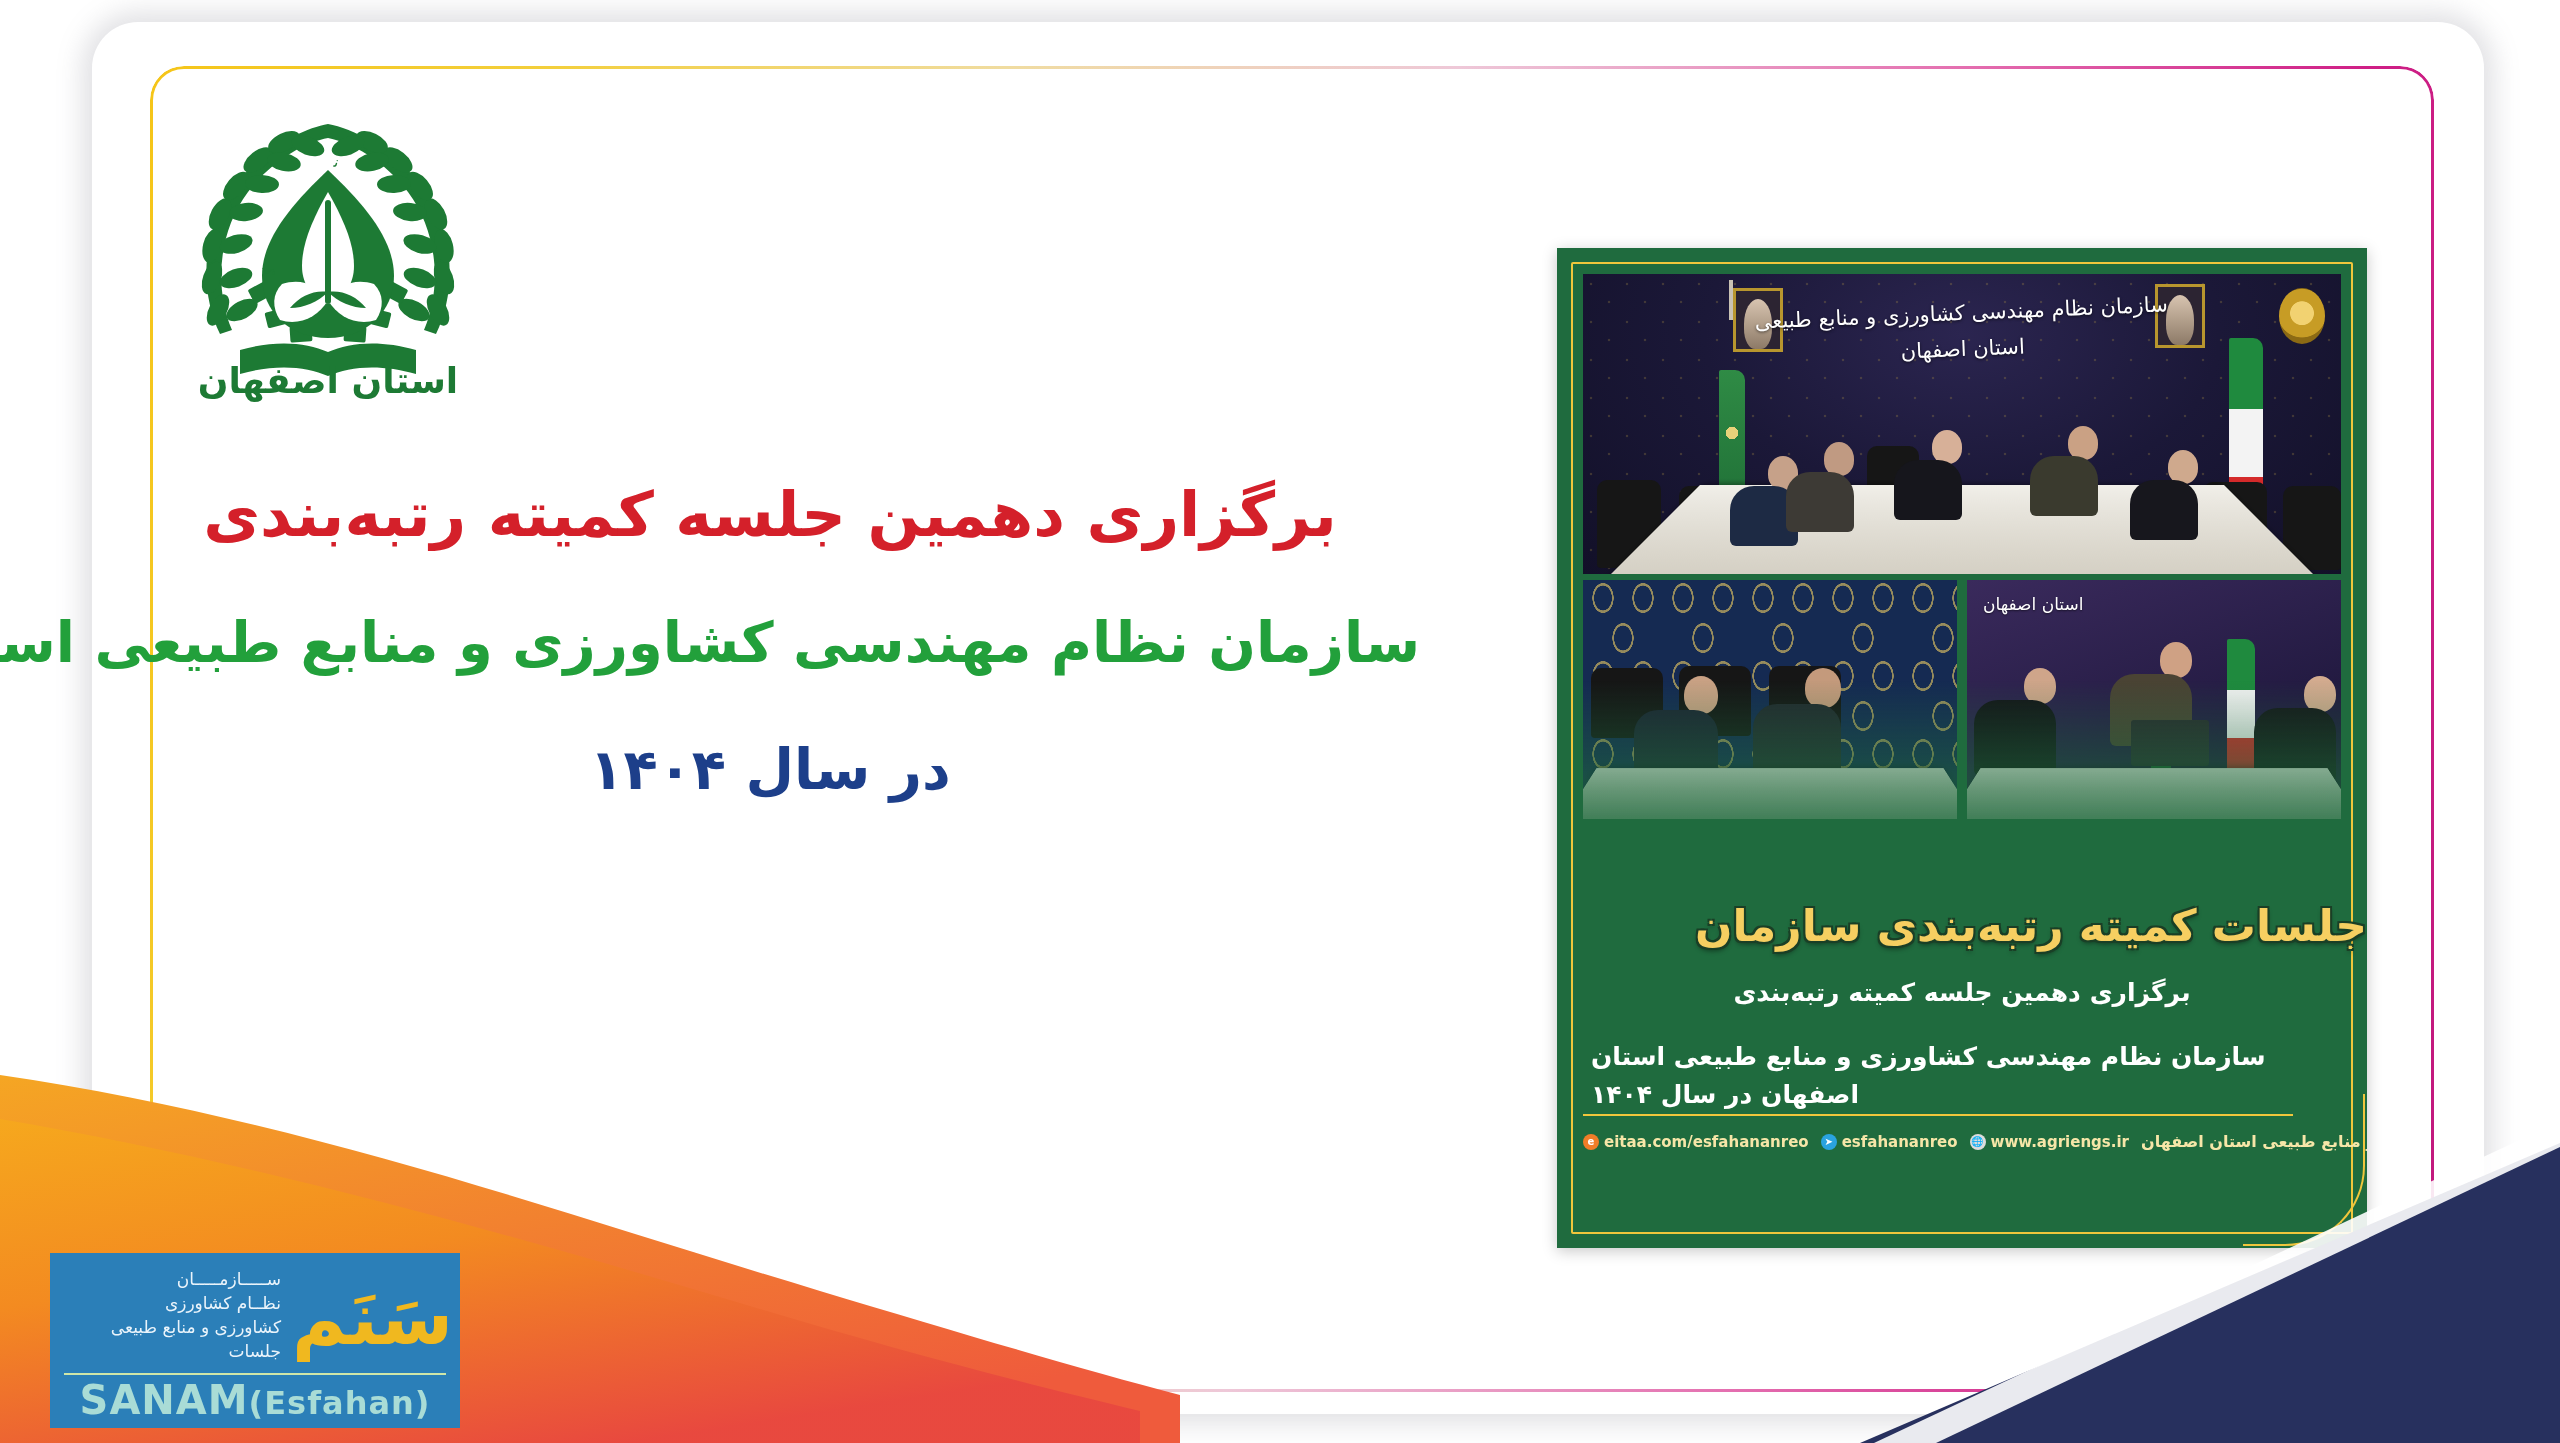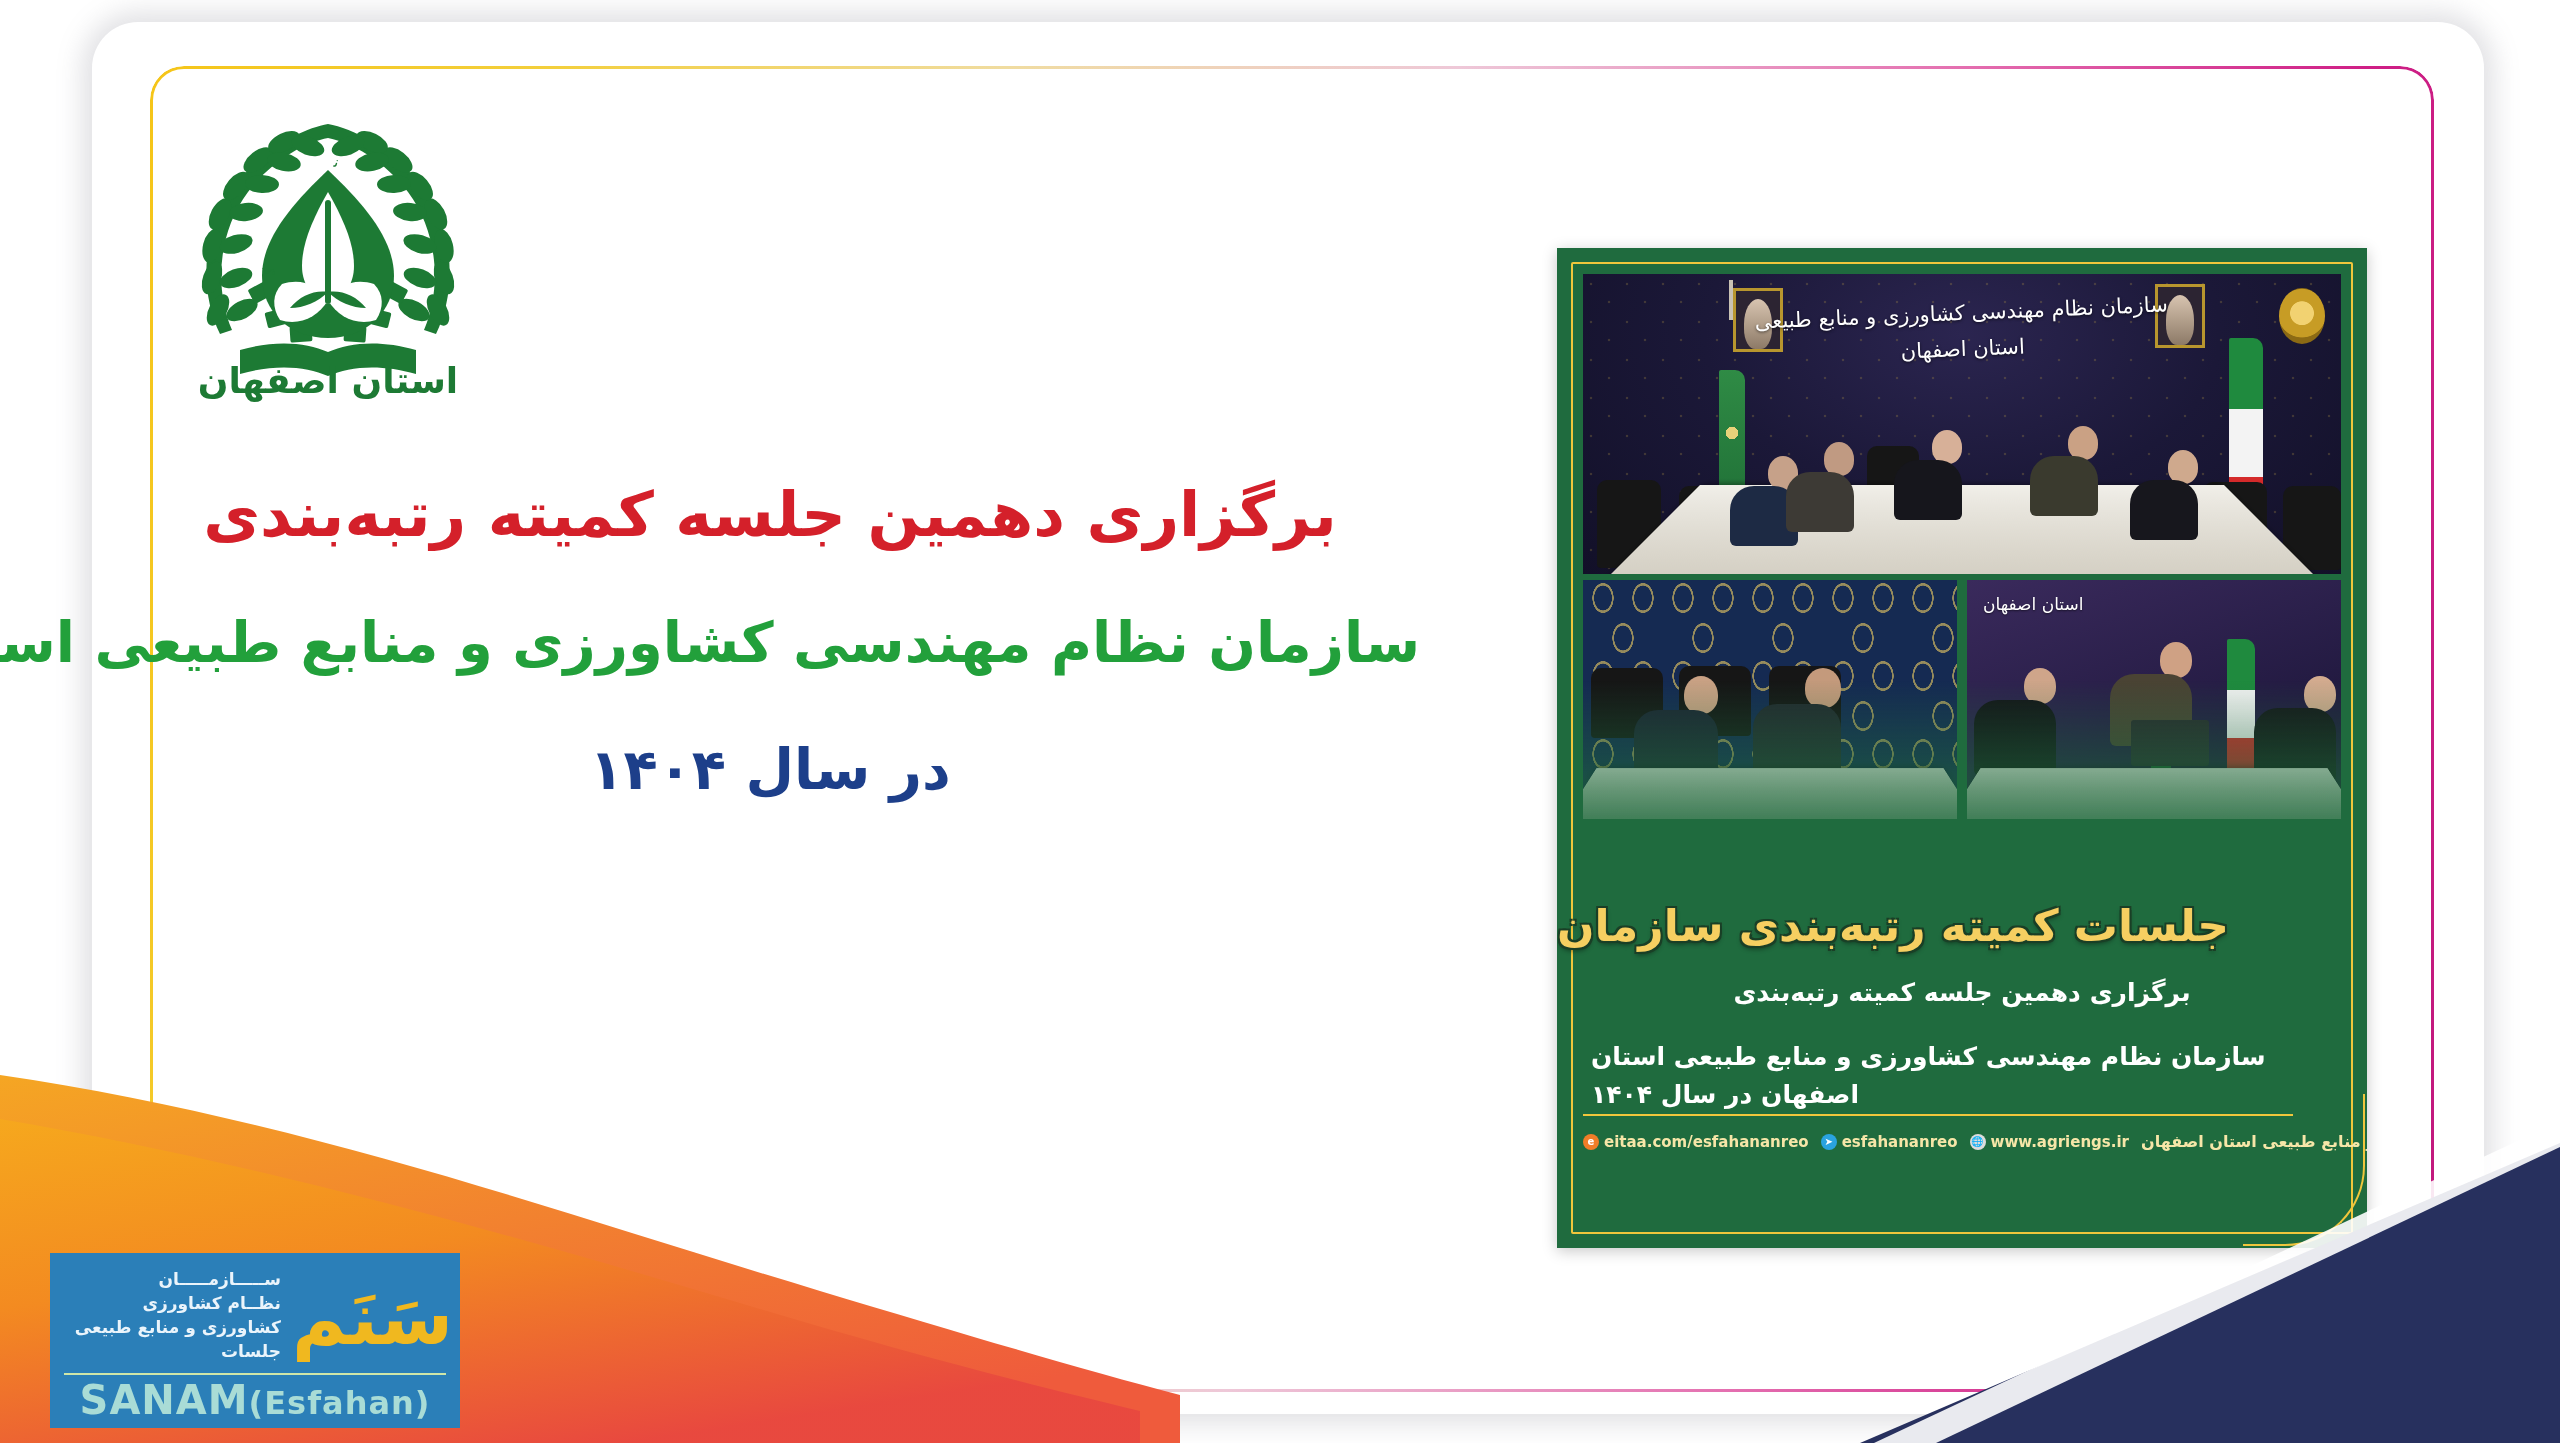--- a/index.html
+++ b/index.html
@@ -138,21 +138,21 @@
       radial-gradient(ellipse 15px 21px at 60px 18px,transparent 0 58%,rgba(200,176,96,.8) 60% 70%,transparent 72%),
       radial-gradient(ellipse 15px 21px at 40px 58px,transparent 0 58%,rgba(200,176,96,.8) 60% 70%,transparent 72%);
     background-size:80px 78px;
   }
   .wall3{position:absolute;inset:0;background:linear-gradient(160deg,#3a2a5c,#241b43 60%,#1a1430);}
   .greenwash{position:absolute;inset:0;background:linear-gradient(to bottom,rgba(31,107,62,0) 42%,rgba(31,107,62,.82) 100%);z-index:6;}
   .wall3-txt{position:absolute;left:16px;top:14px;color:#fff;font-size:17px;z-index:3;text-shadow:0 1px 2px rgba(0,0,0,.5);}
 
   
   .poster-title{
-    position:absolute;left:0;right:0;top:652px;text-align:left;z-index:7;
+    position:absolute;left:0;right:0;top:652px;text-align:right;z-index:7;
     color:#f6cf61;font-size:44px;font-weight:bold;letter-spacing:0;
     text-shadow:
       -2px -2px 0 #1a3f26, 2px -2px 0 #1a3f26, -2px 2px 0 #1a3f26, 2px 2px 0 #1a3f26,
       0 3px 5px rgba(0,0,0,.45);
   }
   .poster-sub1{
     position:absolute;left:40px;right:40px;top:730px;text-align:center;z-index:7;
     color:#ffffff;font-size:25px;font-weight:bold;
   }
   .poster-sub2{
@@ -187,21 +187,21 @@
   
   .sanam{
     position:absolute;left:50px;top:1253px;width:410px;height:175px;
     background:#2b7fb8;z-index:9;
   }
   .sanam-top{position:absolute;left:0;right:0;top:6px;height:112px;display:flex;direction:rtl;align-items:center;}
   .sanam-mark{
     width:175px;text-align:center;color:#f0b81f;font-size:74px;font-weight:bold;
     line-height:1;padding-top:6px;
   }
-  .sanam-lines{flex:1;padding-right:4px;padding-left:12px;color:#eaf4fb;font-size:17px;line-height:1.42;text-align:right;font-weight:bold;}
+  .sanam-lines{flex:1;padding-right:4px;padding-left:12px;color:#eaf4fb;font-size:17px;line-height:1.42;text-align:right;font-weight:normal;}
   .sanam-rule{position:absolute;left:14px;right:14px;top:120px;height:2px;background:#cfe6a8;}
   .sanam-en{
     position:absolute;left:0;right:0;top:124px;text-align:center;direction:ltr;
     color:#a9dcd6;font-size:40px;font-weight:bold;letter-spacing:1px;
   }
   .sanam-en .paren{font-size:32px;}
 </style>
 </head>
 <body>
 

